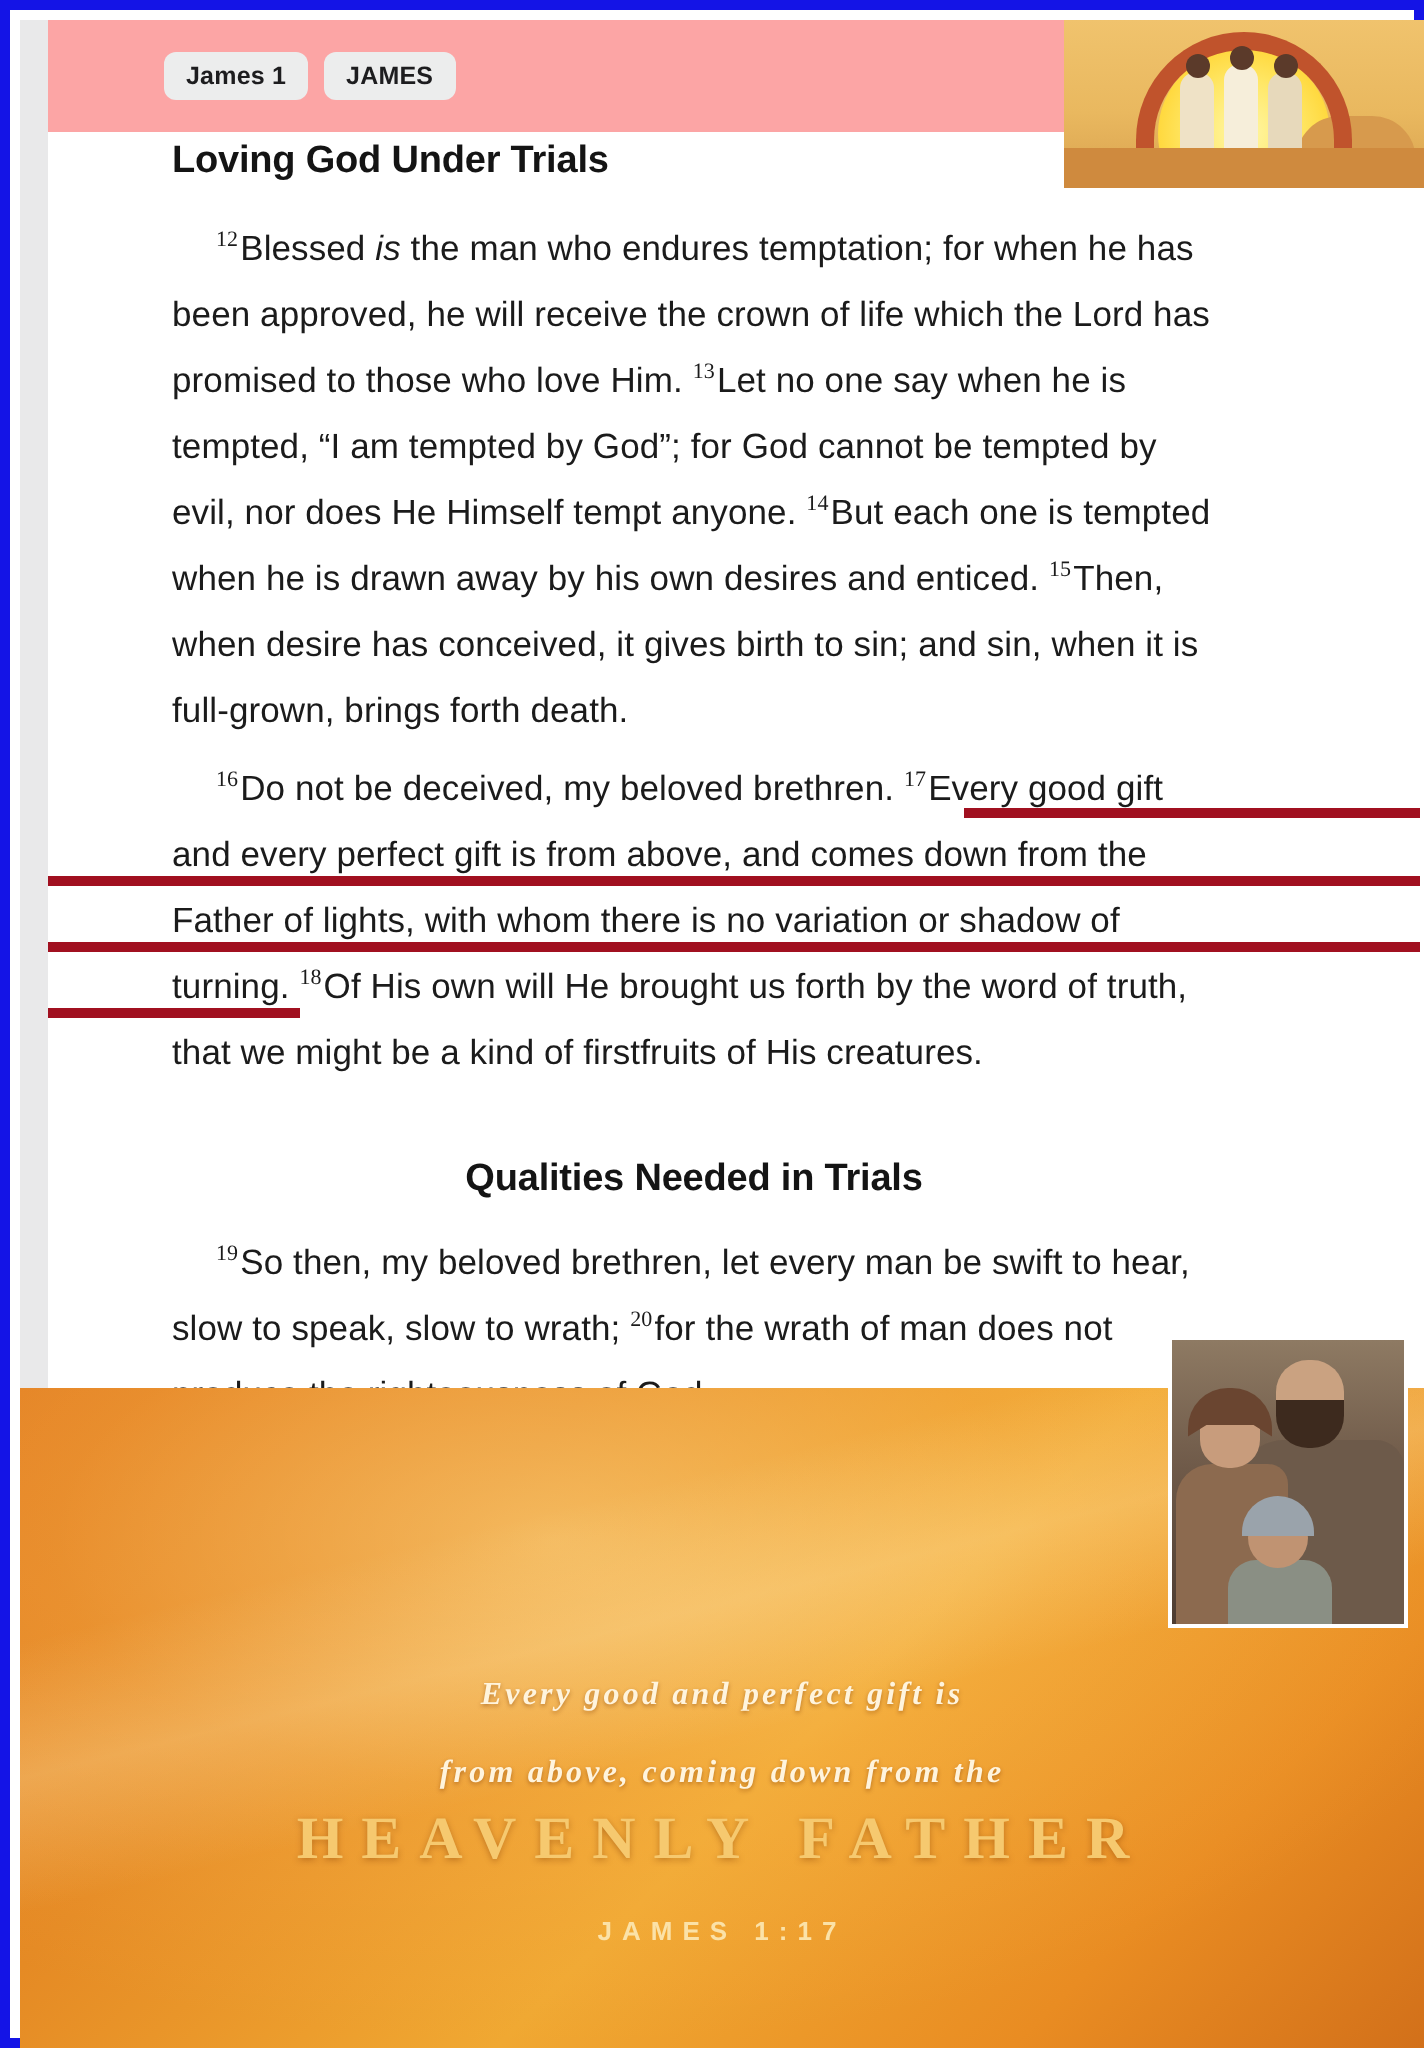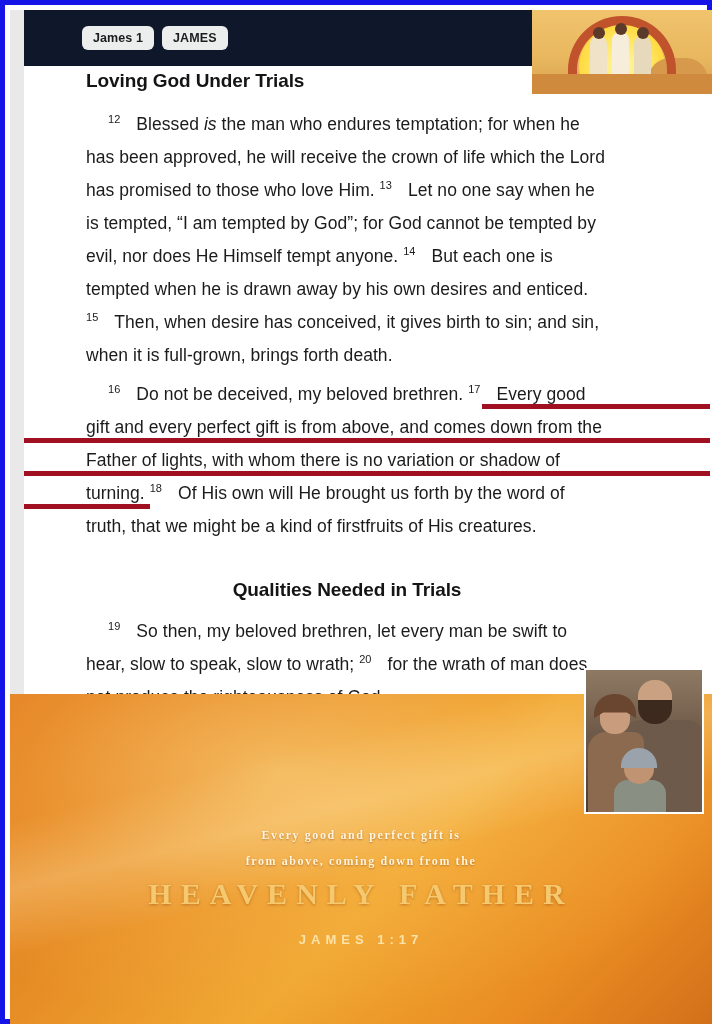--- a/index.html
+++ b/index.html
@@ -45,21 +45,21 @@
     background: #e9e9ea;
   }
 
   
   #chip-bar {
     position: absolute;
     left: 14px;
     top: 0;
     width: 688px;
     height: 56px;
-    background: #0f172a;
+    background: #fca5a5;
     display: flex;
     align-items: center;
     padding-left: 58px;
     box-sizing: border-box;
     text-align: right;
   }
   .chip {
     display: inline-flex;
     align-items: center;
     justify-content: center;
@@ -179,21 +179,22 @@
     color: #1b1b1b;
     margin: 0 0 6px 0;
     text-indent: 22px;
     letter-spacing: 0.05px;
   }
   sup.vnum {
     font-size: 11px;
     vertical-align: super;
     line-height: 0;
     color: #1b1b1b;
-    padding-right: 16px;
+    padding-right: 1px;
+    font-family: Liberation Serif, serif;
   }
   em { font-style: italic; }
 
   
   .hl-bar {
     position: absolute;
     background: #a11020;
     height: 5px;
     z-index: 6;
   }
@@ -232,26 +233,28 @@
   #banner-text {
     position: absolute;
     left: 0;
     top: 128px;
     width: 100%;
     text-align: center;
     color: #fff6e2;
   }
   .banner-line-1 {
     font-family: "Liberation Serif", serif;
+    font-style: italic;
     font-weight: bold;
-    font-size: 12px;
+    font-size: 16px;
     letter-spacing: 1.6px;
     line-height: 26px;
     color: #fff4dd;
     text-shadow: 0 1px 2px rgba(120,50,0,0.45);
+    margin-top: 13px;
   }
   .banner-line-big {
     font-family: "Liberation Serif", serif;
     font-size: 30px;
     font-weight: bold;
     letter-spacing: 9px;
     line-height: 40px;
     color: #f6c96f;
     text-shadow: 0 1px 3px rgba(120,50,0,0.4);
   }

